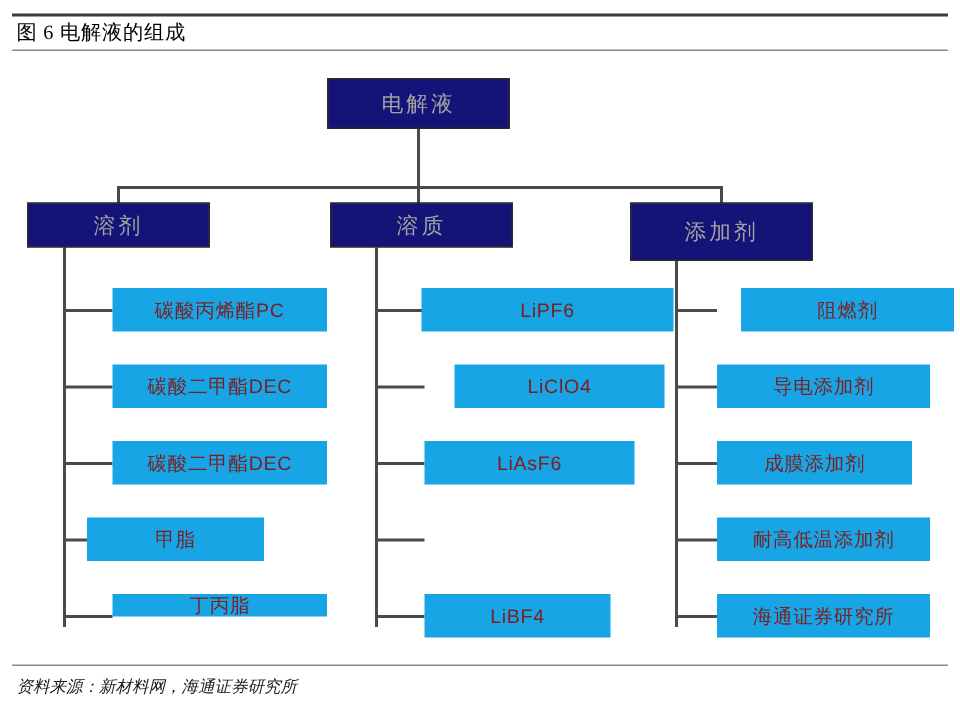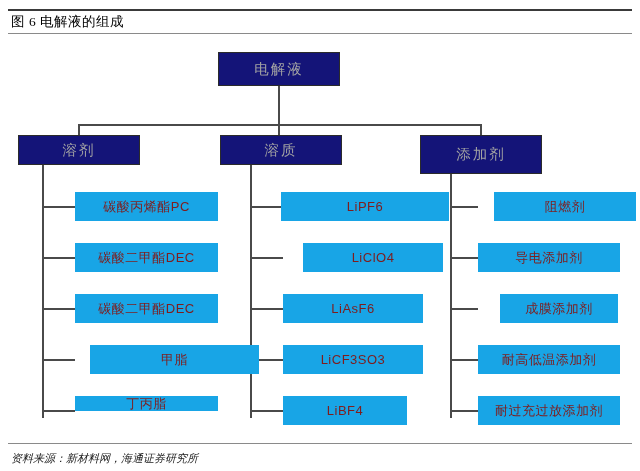--- a/index.html
+++ b/index.html
@@ -160,33 +160,32 @@
 
     <div class="node node-root" style="left:218px; top:18px; width:122px; height:34px;">电解液</div>
 
     <div class="node node-mid" style="left:18px; top:101px; width:122px; height:30px;">溶剂</div>
     <div class="node node-mid" style="left:220px; top:101px; width:122px; height:30px;">溶质</div>
     <div class="node node-mid" style="left:420px; top:101px; width:122px; height:39px;">添加剂</div>
 
     <div class="node node-leaf" style="left:75px; top:158px; width:143px; height:29px;">碳酸丙烯酯PC</div>
     <div class="node node-leaf" style="left:75px; top:209px; width:143px; height:29px;">碳酸二甲酯DEC</div>
     <div class="node node-leaf" style="left:75px; top:260px; width:143px; height:29px;">碳酸二甲酯DEC</div>
-    <div class="node node-leaf" style="left:90px; top:311px; width:169px; height:29px;">甲脂</div>
+    <div class="node node-leaf" style="left:58px; top:311px; width:118px; height:29px;">甲脂</div>
     <div class="node node-leaf" style="left:75px; top:362px; width:143px; height:15px;">丁丙脂</div>
 
     <div class="node node-leaf" style="left:281px; top:158px; width:168px; height:29px;">LiPF6</div>
     <div class="node node-leaf" style="left:283px; top:209px; width:140px; height:29px;margin-left:20px;">LiClO4</div>
     <div class="node node-leaf" style="left:283px; top:260px; width:140px; height:29px;">LiAsF6</div>
-    <div class="node node-leaf" style="left:283px; top:311px; width:140px; height:29px;">LiCF3SO3</div>
     <div class="node node-leaf" style="left:283px; top:362px; width:124px; height:29px;">LiBF4</div>
 
     <div class="node node-leaf" style="left:494px; top:158px; width:142px; height:29px;">阻燃剂</div>
     <div class="node node-leaf" style="left:478px; top:209px; width:142px; height:29px;">导电添加剂</div>
-    <div class="node node-leaf" style="left:500px; top:260px; width:118px; height:29px;">成膜添加剂</div>
+    <div class="node node-leaf" style="left:478px; top:260px; width:130px; height:29px;">成膜添加剂</div>
     <div class="node node-leaf" style="left:478px; top:311px; width:142px; height:29px;text-align:right;">耐高低温添加剂</div>
-    <div class="node node-leaf" style="left:478px; top:362px; width:142px; height:29px;">耐过充过放添加剂</div>
+    <div class="node node-leaf" style="left:478px; top:362px; width:142px; height:29px;">海通证券研究所</div>
 
   </div>
 
   <div class="footer-rule"></div>
   <div class="footer-note">资料来源：新材料网，海通证券研究所</div>
 
 </div>
 
 </body></html>

